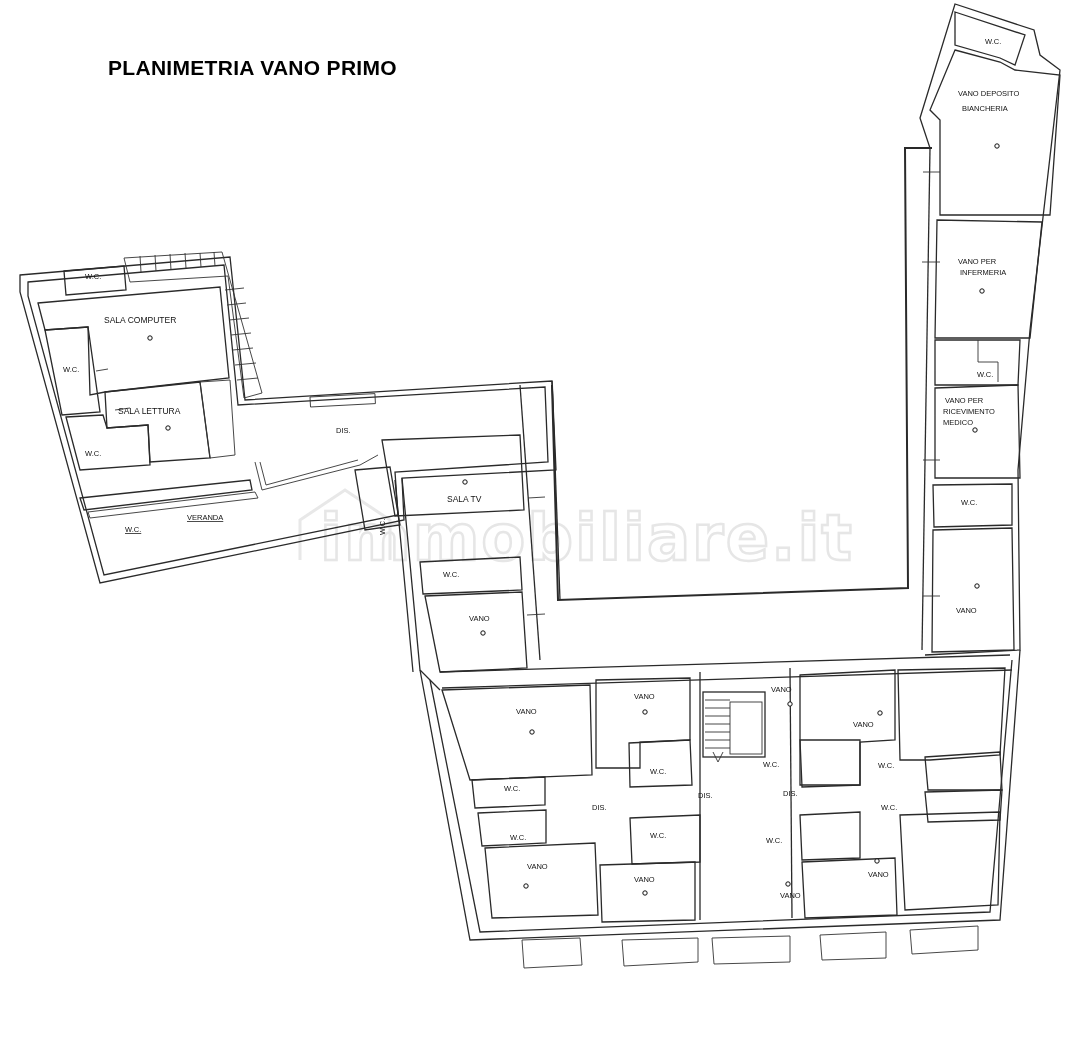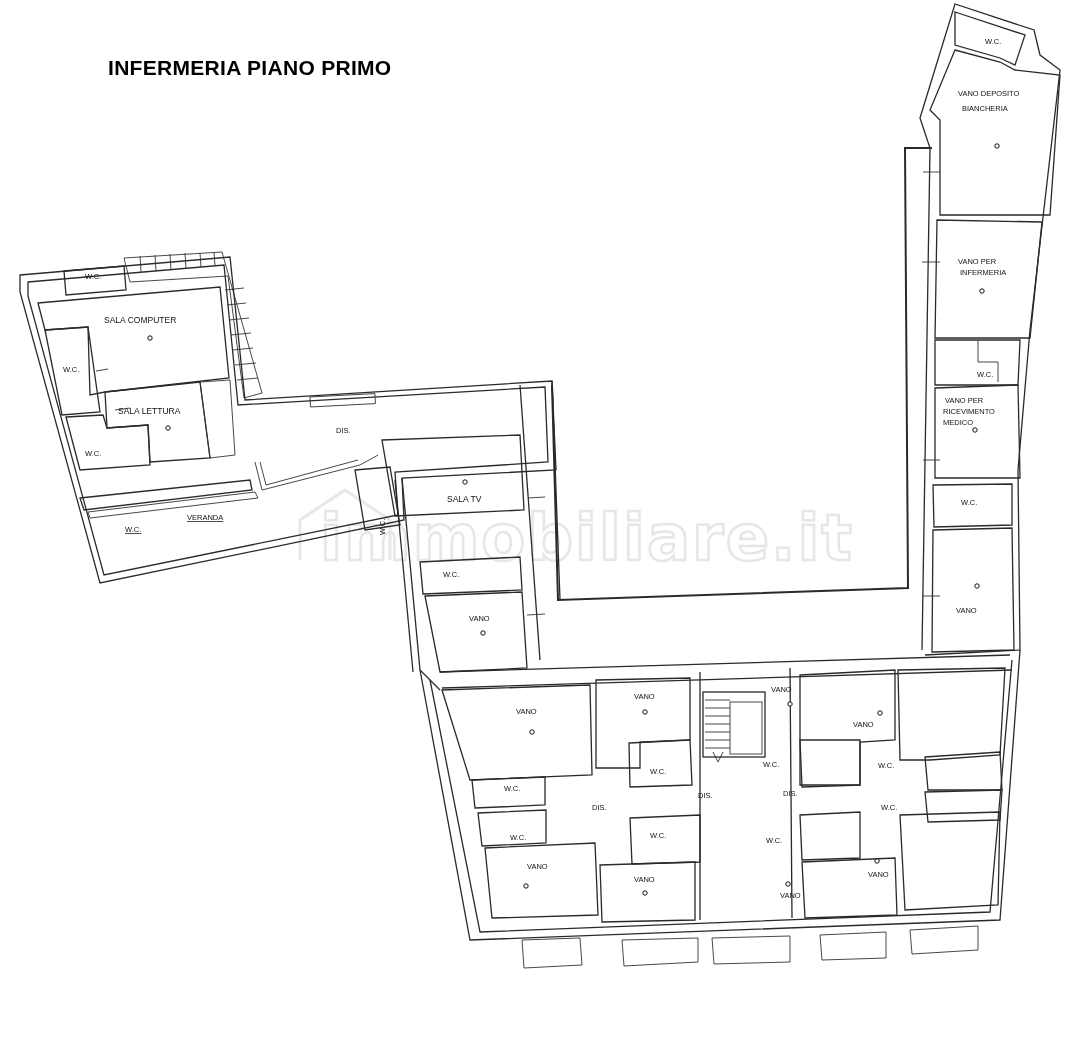--- a/index.html
+++ b/index.html
@@ -223,13 +223,13 @@
     <text class="lbl-sm" x="763" y="767">W.C.</text>
     <text class="lbl-sm" x="783" y="796">DIS.</text>
     <text class="lbl-sm" x="878" y="768">W.C.</text>
     <text class="lbl-sm" x="881" y="810">W.C.</text>
     <text class="lbl-sm" x="766" y="843">W.C.</text>
     <text class="lbl-sm" x="780" y="898">VANO</text>
     <text class="lbl-sm" x="868" y="877">VANO</text>
   </g>
 </svg>
 
-<div class="title">INFERMERIA PIANO PRIMO</div>
+<div class="title">PLANIMETRIA VANO PRIMO</div>
 
 </body></html>

